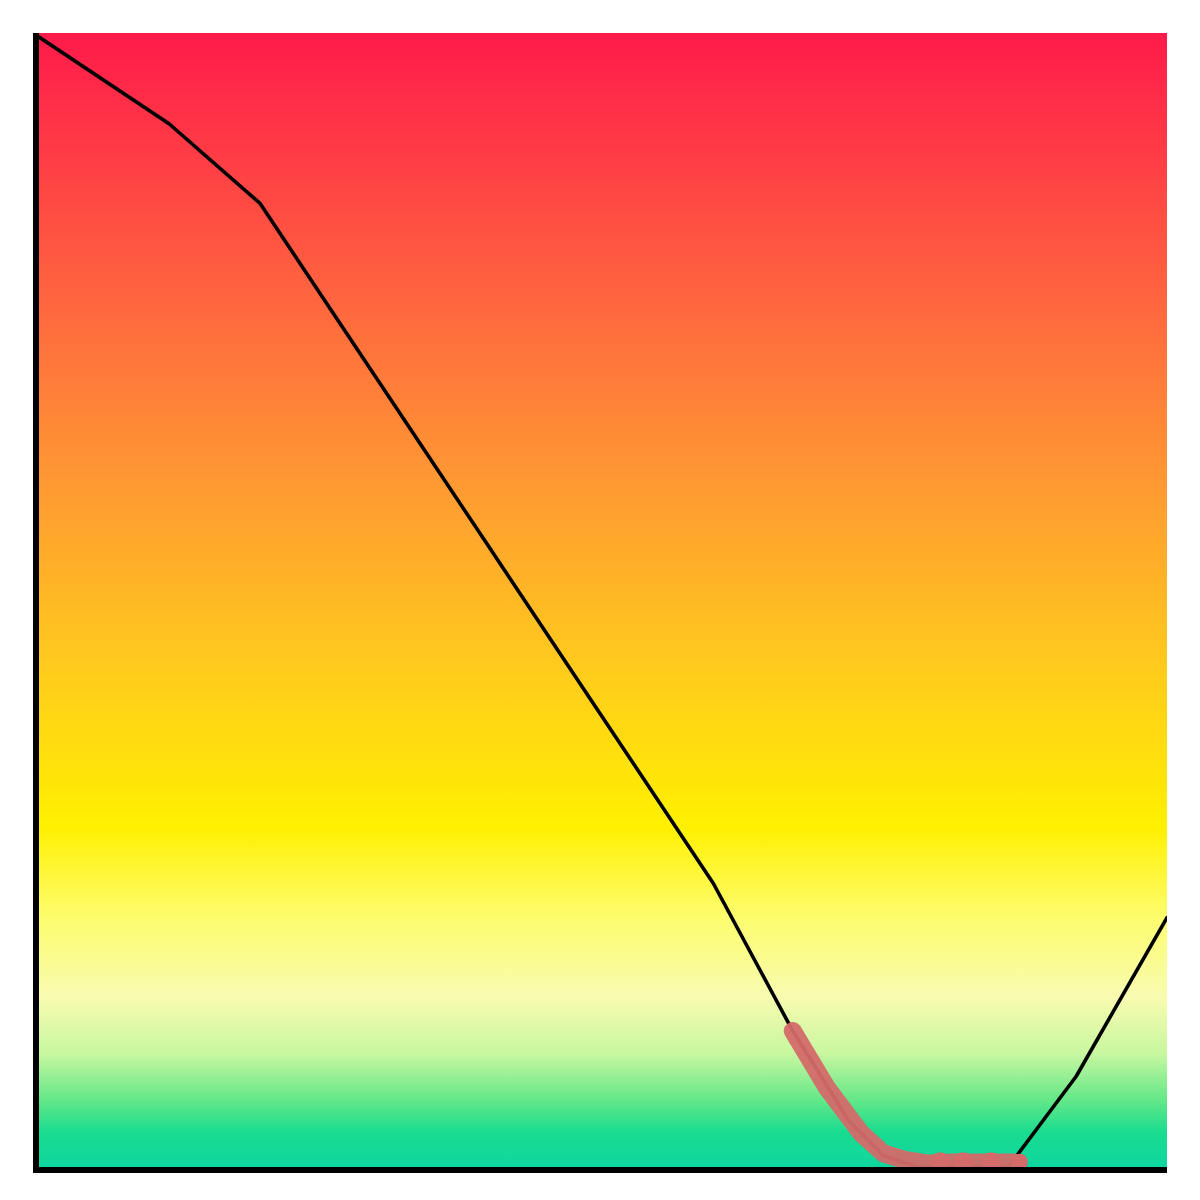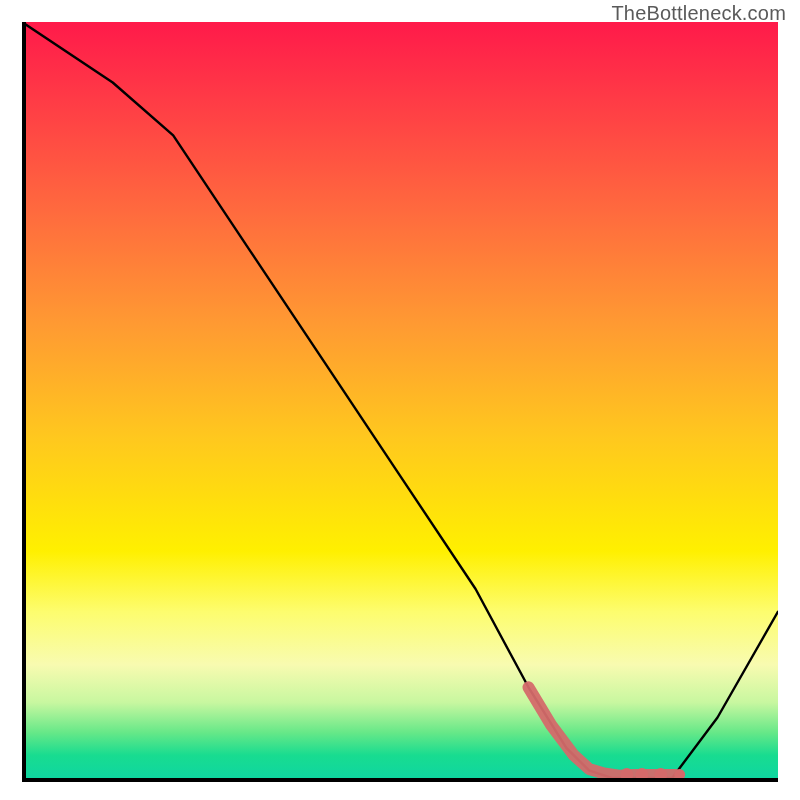--- a/index.html
+++ b/index.html
@@ -95,14 +95,13 @@
           <circle cx="657.7" cy="752.6" r="5.5" fill="#d46a6a"></circle>
         </g>
     </svg>
   </div>
 
   <div class="axes">
     <div class="axis-y"></div>
     <div class="axis-x"></div>
   </div>
 
-  <div class="watermark">TheBottleneck.com</div>
 </div>
 
 </body></html>

